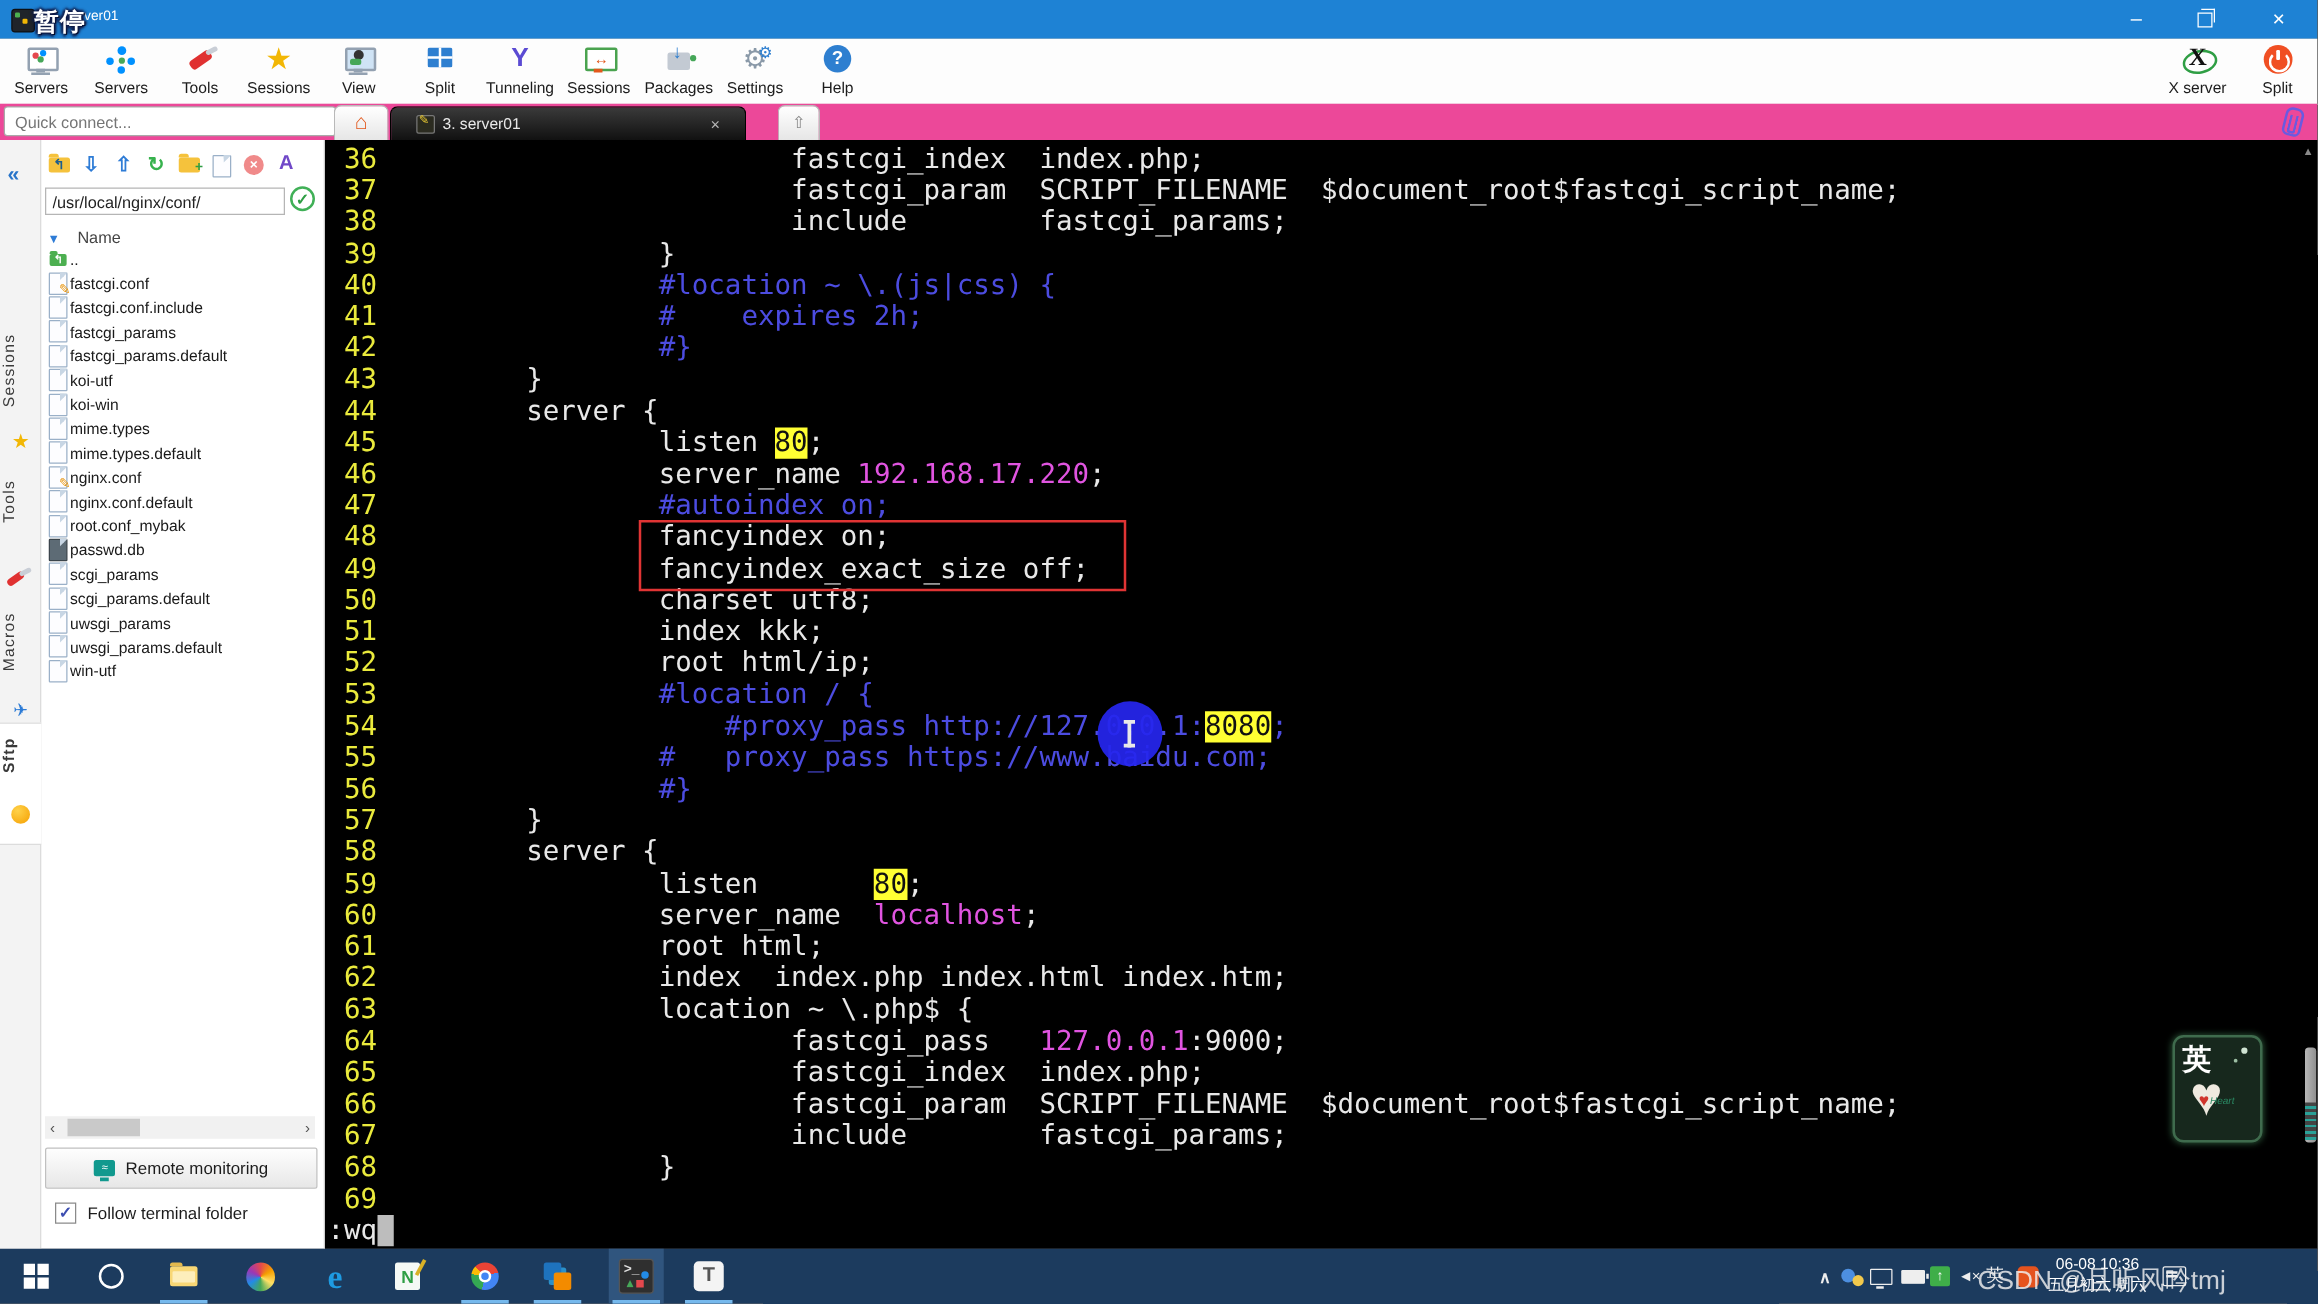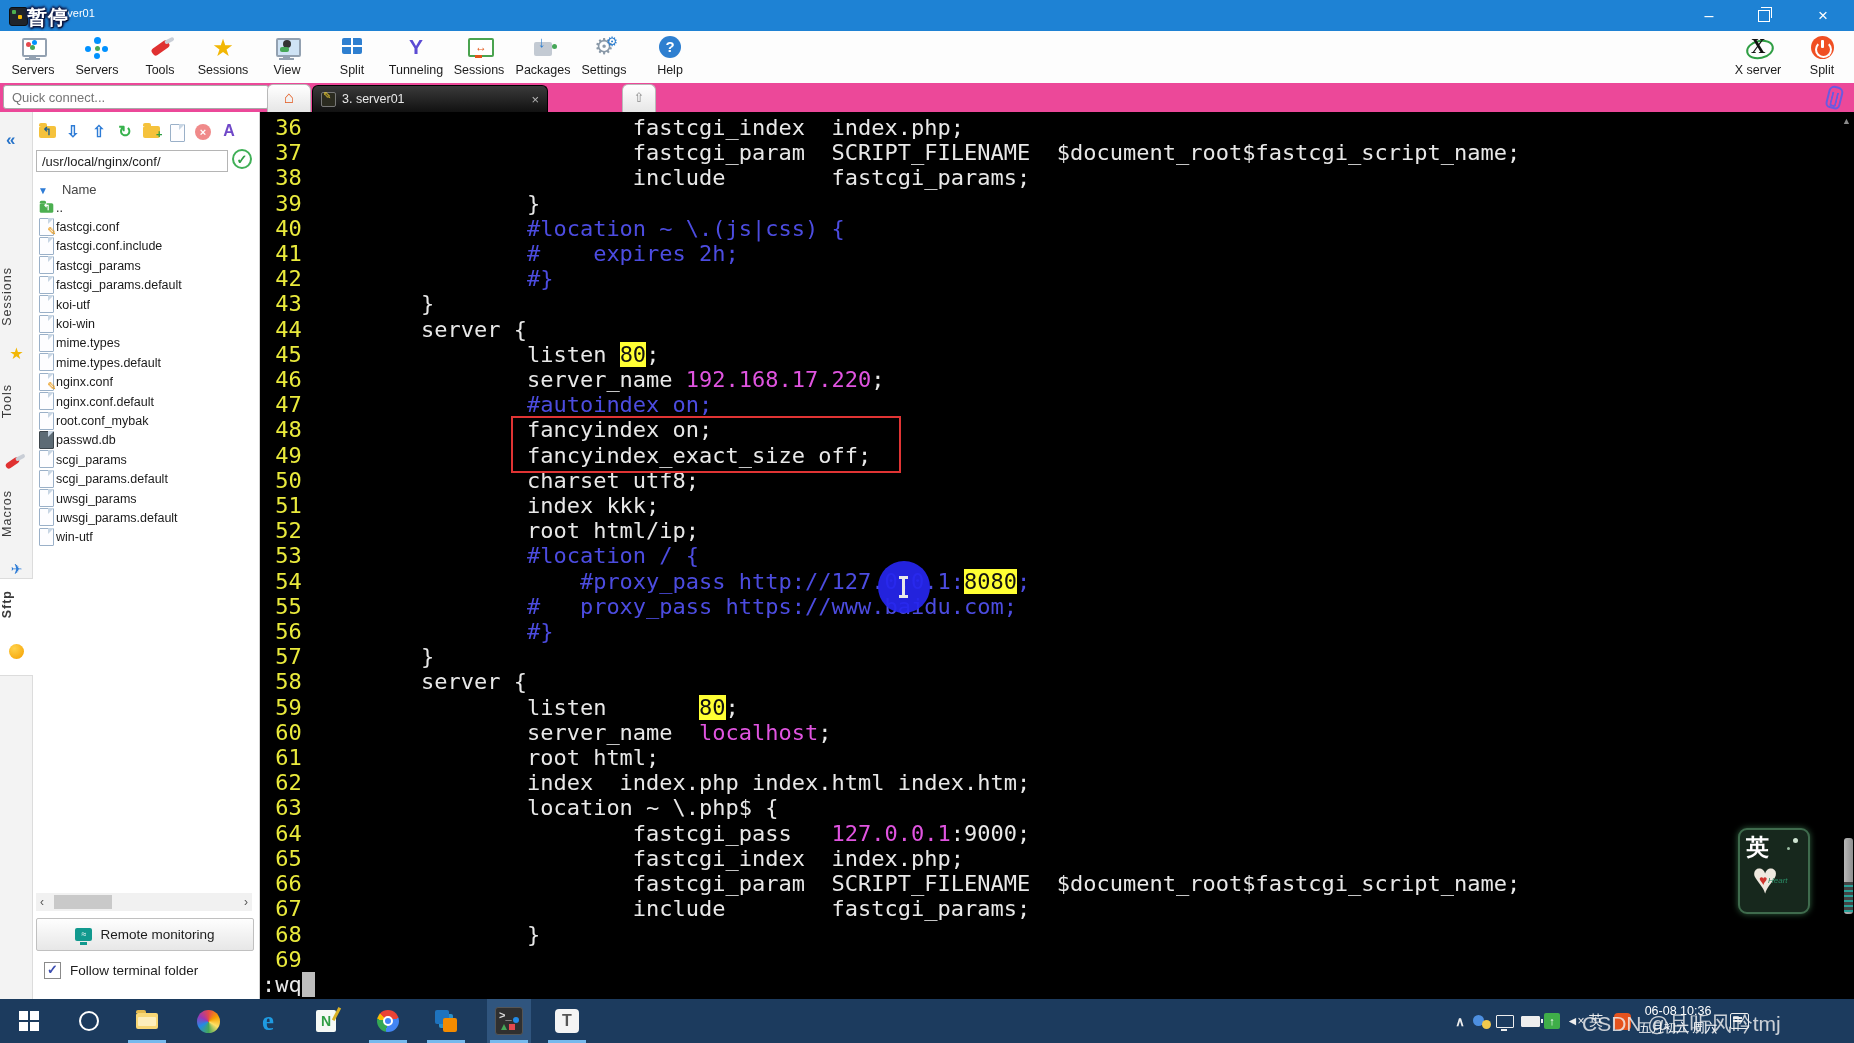--- a/index.html
+++ b/index.html
@@ -42,21 +42,21 @@
   .xx{position:absolute;left:9px;top:1px;font-size:20px;font-weight:bold;color:#111;font-family:"Liberation Serif",serif;}
   .pwr{display:inline-block;margin-top:2px;width:23px;height:23px;border-radius:50%;background:#f04f23;position:relative;}
   .pwr i{position:absolute;left:10px;top:4px;width:3px;height:8px;background:#fff;border-radius:1px;}
   .pwr:after{content:"";position:absolute;left:4px;top:5px;width:13px;height:13px;border:2.5px solid #fff;border-top-color:transparent;border-radius:50%;}
   
   #connectrow{left:0;top:83px;width:1854px;height:29px;background:#ec4899;}
   #quick-connect{position:absolute;left:3px;top:2px;width:248px;height:22px;border:1px solid #a9a9a9;border-radius:3px;font-size:13px;padding:0 8px;color:#333;background:#fff;}
   .tabshape{position:absolute;bottom:0;height:27px;border:1px solid #b9b9b9;border-bottom:none;border-radius:6px 6px 0 0;background:linear-gradient(#ffffff,#e6e6e6);}
   #home-tab{left:267px;width:42px;text-align:center;}
   #home-tab span{font-size:17px;color:#e2571b;line-height:26px;font-weight:bold;}
-  #main-tab{left:312px;width:236px;background:linear-gradient(#3a3a3a,#111);border-color:#000;color:#e8e8e8;display:flex;align-items:center;padding:0 8px;box-sizing:border-box;justify-content:flex-end;}
+  #main-tab{left:312px;width:285px;background:linear-gradient(#3a3a3a,#111);border-color:#000;color:#e8e8e8;display:flex;align-items:center;padding:0 20px;box-sizing:border-box;justify-content:flex-end;}
   #main-tab .ticon{width:13px;height:13px;background:#2b2b20;border:1px solid #777;border-radius:2px;margin-right:6px;position:relative;}
   #main-tab .ticon:after{content:"✎";position:absolute;left:1px;top:-3px;font-size:10px;color:#e8c832;}
   #main-tab .tlabel{font-size:12.5px;}
   #main-tab .tclose{margin-left:auto;color:#b5b5b5;font-size:13px;}
   #mini-tab{left:622px;width:32px;text-align:center;}
   #mini-tab span{font-size:13px;color:#8a8a8a;line-height:25px;}
   #paperclip{left:1827px;top:86px;width:11px;height:19px;border:2px solid #6a5ae0;border-radius:6px 6px 5px 5px;transform:rotate(14deg);}
   #paperclip:after{content:"";position:absolute;left:2px;top:4px;width:3px;height:13px;border:2px solid #6a5ae0;border-top:none;border-radius:0 0 3px 3px;}
   
   #sidebar{left:0;top:112px;width:260px;height:887px;background:#fff;border-right:1px solid #cfcfcf;box-sizing:border-box;}

